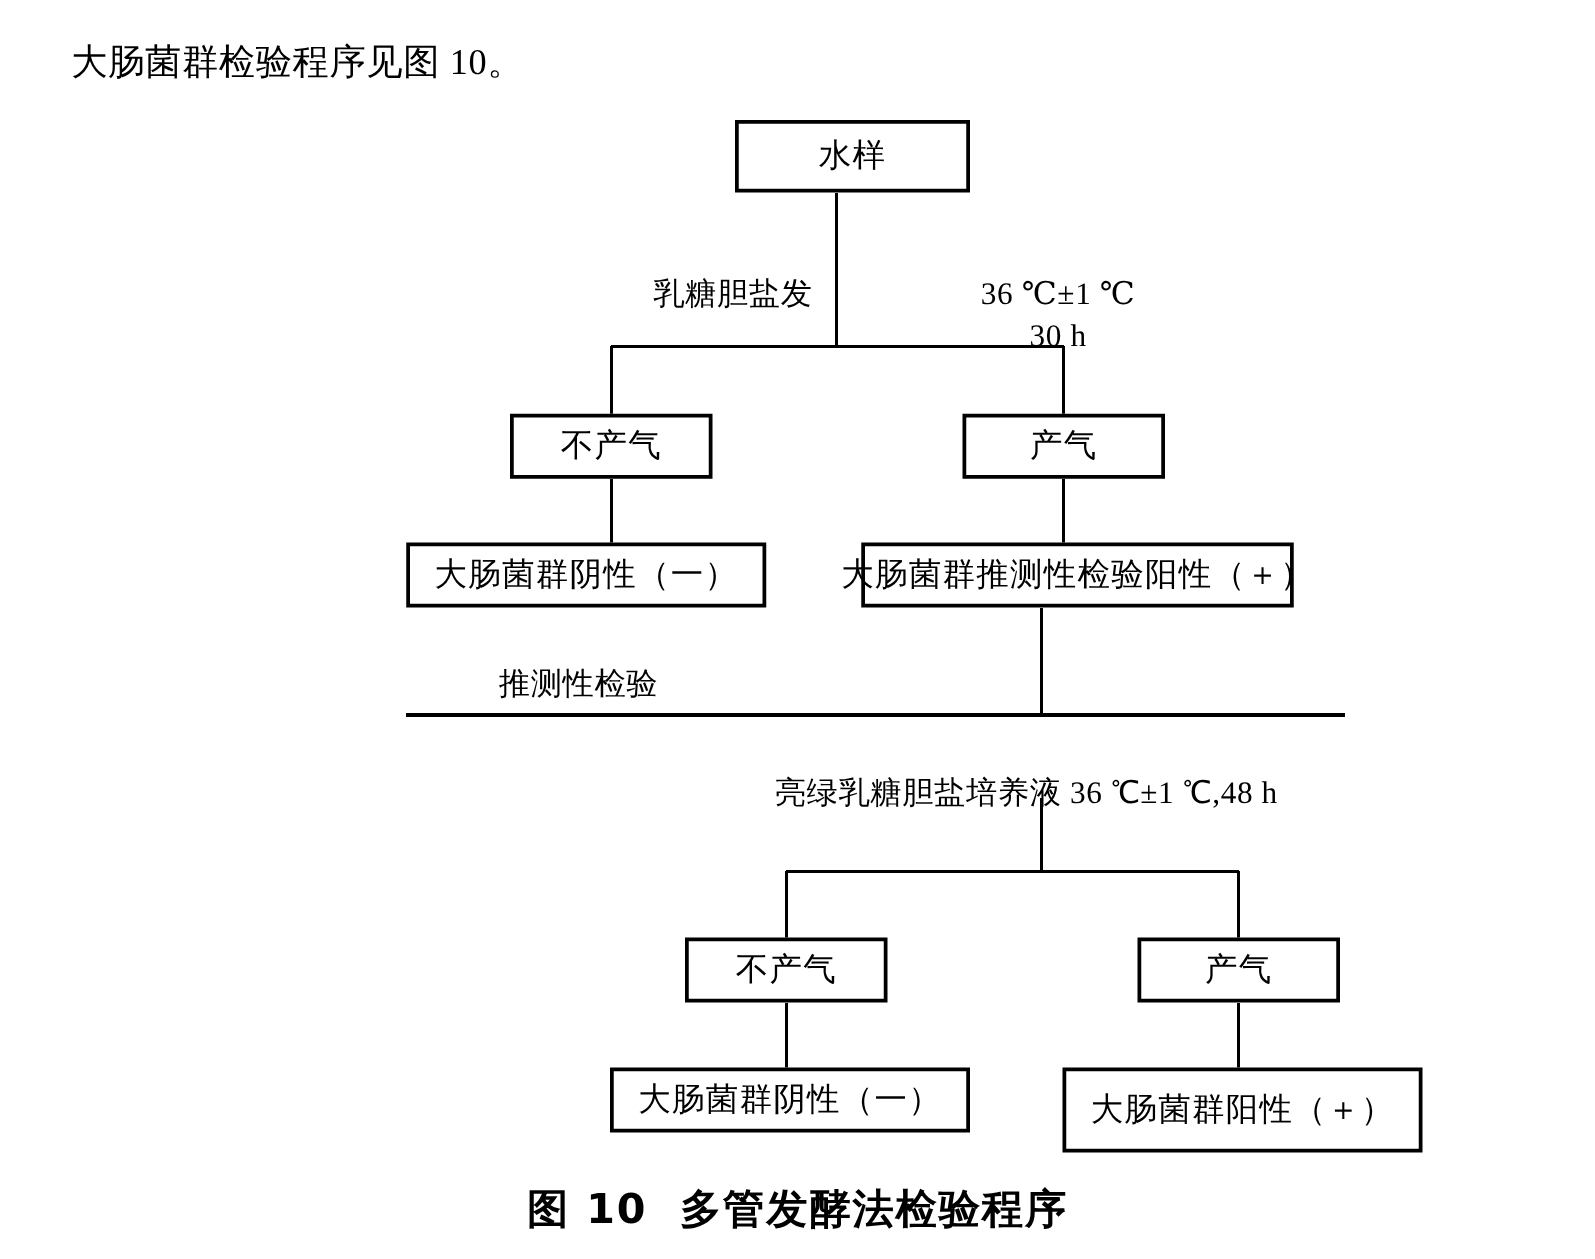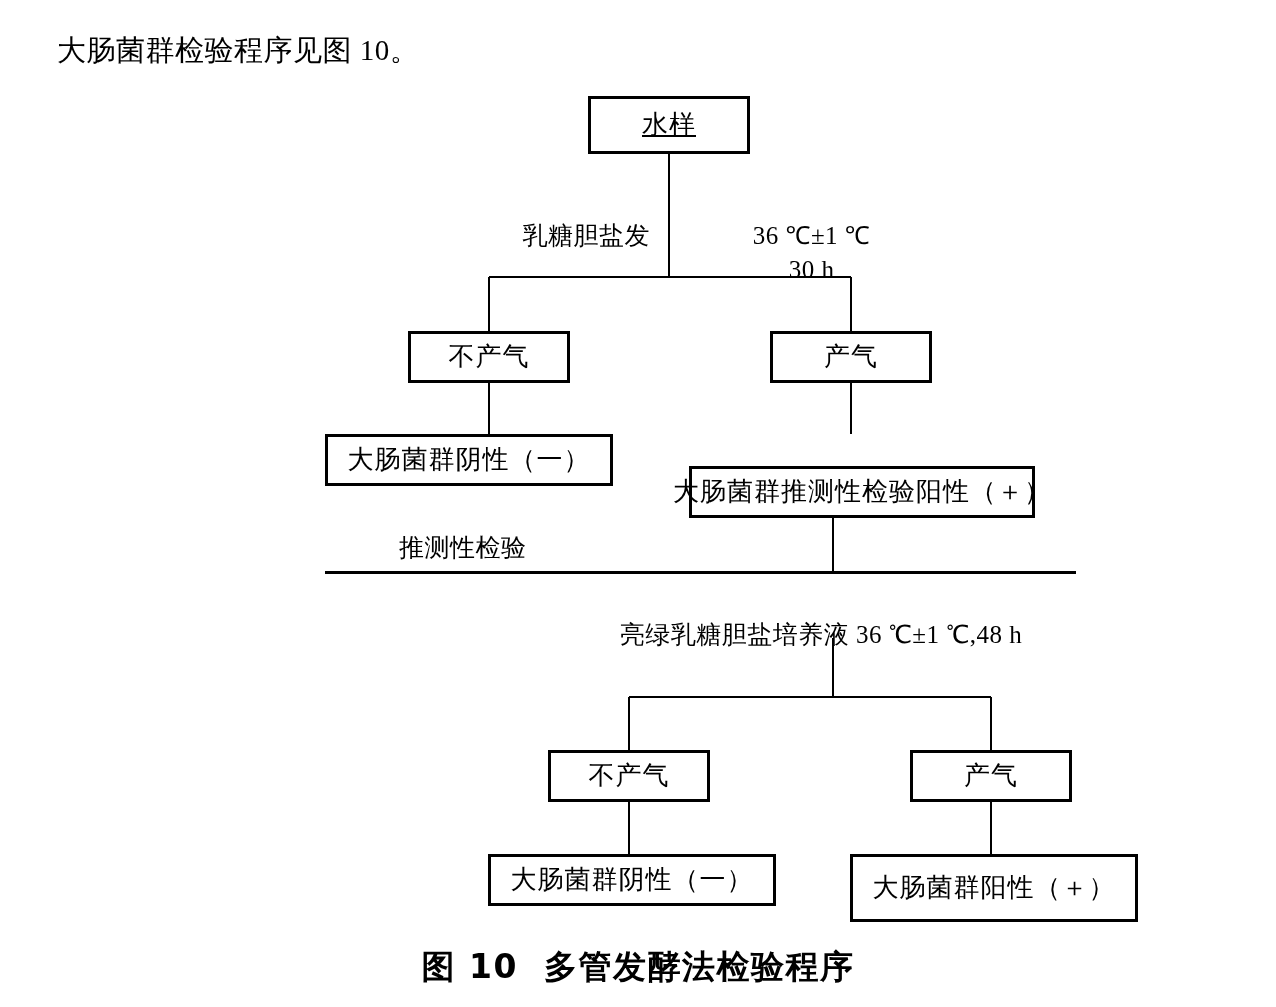--- a/index.html
+++ b/index.html
@@ -112,43 +112,43 @@
       <line x1="833" y1="638" x2="833" y2="697"></line>
       <line x1="629" y1="697" x2="991" y2="697"></line>
       <line x1="629" y1="697" x2="629" y2="750"></line>
       <line x1="991" y1="697" x2="991" y2="750"></line>
 
       <line x1="629" y1="802" x2="629" y2="854"></line>
       <line x1="991" y1="802" x2="991" y2="854"></line>
     </g>
   </svg>
 
-  <div class="node-box" id="node-sample" style="left: 588px; top: 96px; width: 162px; height: 58px; text-decoration: underline;">水样</div>
+  <div class="node-box" id="node-sample" style="left: 588px; top: 96px; width: 188px; height: 58px;">水样</div>
 
   <div class="node-box" id="node-stage1-no-gas" style="left: 408px; top: 331px; width: 162px; height: 52px;">不产气</div>
 
   <div class="node-box" id="node-stage1-gas" style="left: 770px; top: 331px; width: 162px; height: 52px;">产气</div>
 
   <div class="node-box" id="node-stage1-negative" style="left: 325px; top: 434px; width: 288px; height: 52px;">大肠菌群阴性（一）</div>
 
-  <div class="node-box" id="node-stage1-positive" style="left: 689px; top: 434px; width: 346px; height: 52px; margin-top: 32px;">大肠菌群推测性检验阳性（＋）</div>
+  <div class="node-box" id="node-stage1-positive" style="left: 689px; top: 434px; width: 346px; height: 52px;">大肠菌群推测性检验阳性（＋）</div>
 
   <div class="node-box" id="node-stage2-no-gas" style="left: 548px; top: 750px; width: 162px; height: 52px;">不产气</div>
 
   <div class="node-box" id="node-stage2-gas" style="left: 910px; top: 750px; width: 162px; height: 52px;">产气</div>
 
   <div class="node-box" id="node-stage2-negative" style="left: 488px; top: 854px; width: 288px; height: 52px;">大肠菌群阴性（一）</div>
 
   <div class="node-box" id="node-stage2-positive" style="left: 850px; top: 854px; width: 288px; height: 68px;">大肠菌群阳性（＋）</div>
 
   <div class="edge-label align-right" id="label-medium-stage1" style="left:445px; top:203px; width:205px;">
     <div>乳糖胆盐发</div>
   </div>
 
-  <div class="edge-label align-center" id="label-condition-stage1" style="left:689px; top:203px; width:245px;font-family:Liberation Serif, serif;">
+  <div class="edge-label align-center" id="label-condition-stage1" style="left:724px; top:203px; width:245px;">
     <div>36 ℃±1 ℃</div>
     <div>30 h</div>
   </div>
 
   <div class="edge-label" id="label-presumptive-test" style="left:399px; top:515px;">推测性检验</div>
 
   <div class="edge-label align-center" id="label-confirm-medium" style="left:511px; top:602px; width:620px;font-family:Liberation Serif, serif;">亮绿乳糖胆盐培养液 36 ℃±1 ℃,48 h</div>
 
 </div>
 

